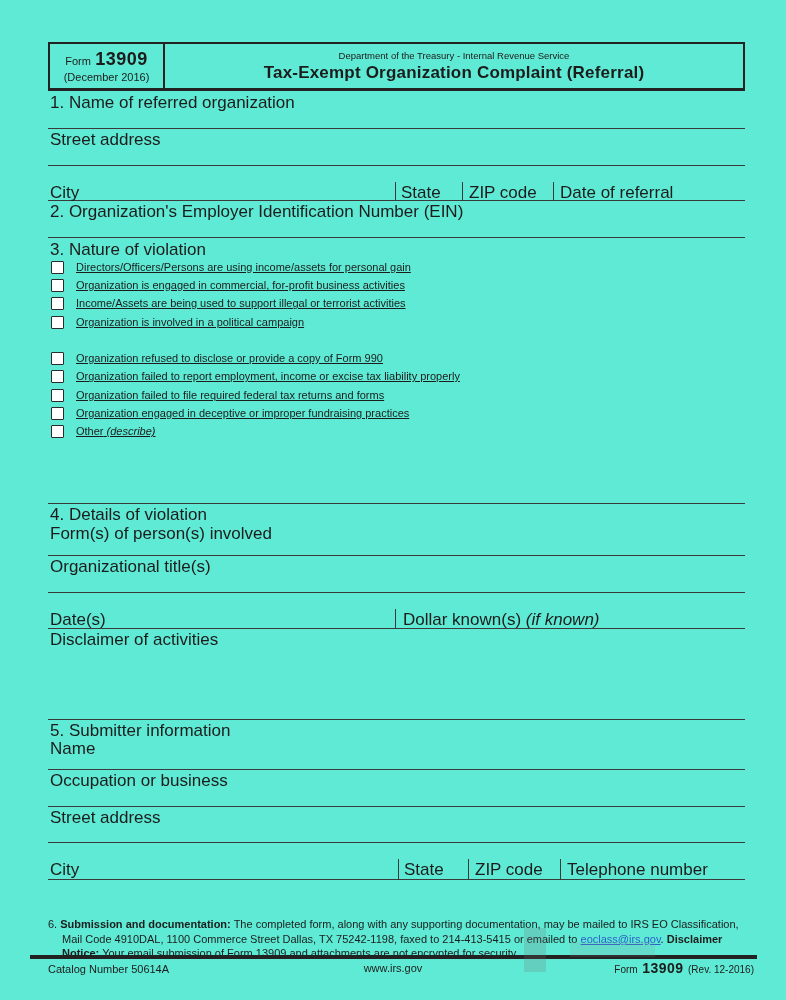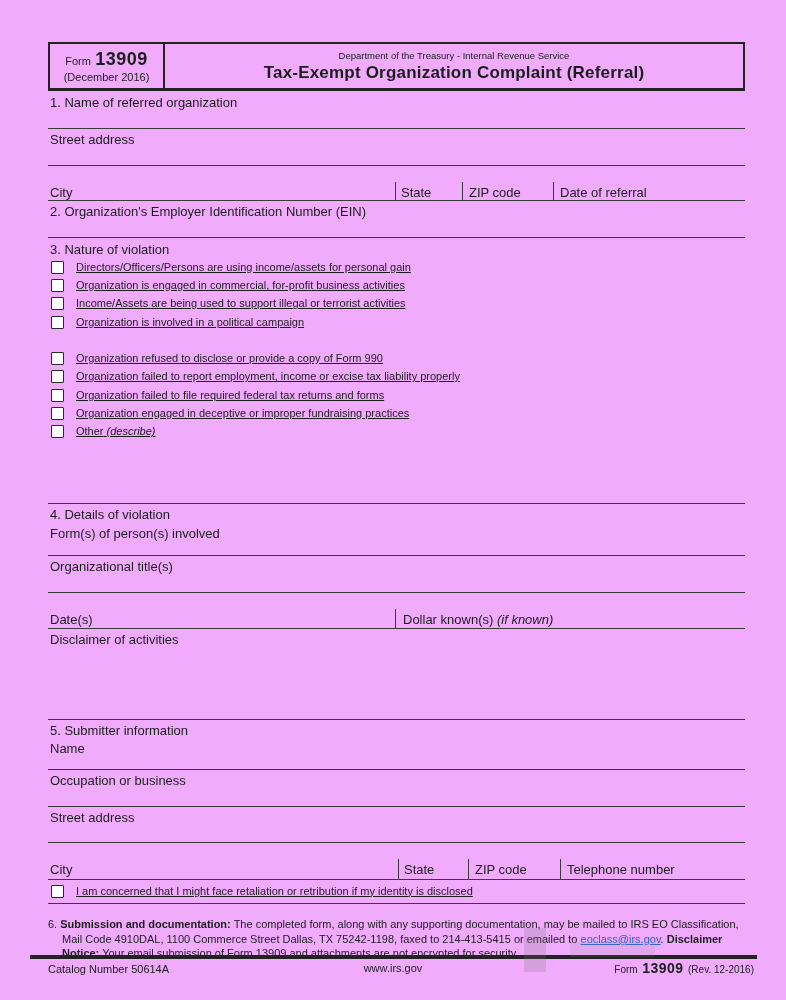--- a/index.html
+++ b/index.html
@@ -1,22 +1,22 @@
 <!DOCTYPE html>
 <html><head>
 <meta charset="utf-8">
 <style>
   html,body{margin:0;padding:0;background:#e8e8e8;}
   .page{
-    position:relative;width:786px;height:1000px;background:#f0abfc;
+    position:relative;width:786px;height:1000px;background:#5eead4;
     font-family:"Liberation Sans","DejaVu Sans",sans-serif;color:#1c1c1c;
     overflow:hidden;margin:0 auto;
   }
   .abs{position:absolute;}
-  .lbl{font-size:13px;line-height:13px;display:block;padding:4px 0 0 2px;color:#1c1c1c;}
+  .lbl{font-size:17px;line-height:13px;display:block;padding:4px 0 0 2px;color:#1c1c1c;}
   .field{position:absolute;left:48px;width:697px;border-bottom:1.5px solid #3a3a3a;box-sizing:border-box;}
   .row{display:flex;height:100%;}
   .cell{box-sizing:border-box;padding:0;margin-top:16px;}
   .cell + .cell{border-left:1.5px solid #3a3a3a;}
   .grow{flex:1;}
 
   
   .hdrbox{
     position:absolute;left:48px;top:42px;width:697px;height:49px;box-sizing:border-box;
     border-top:2.5px solid #222;border-bottom:3px solid #222;
@@ -177,24 +177,20 @@
         <span class="lbl" style="padding-left:5px;">State</span>
       </div>
       <div class="cell" style="width:92px;">
         <span class="lbl" style="padding-left:6px;">ZIP code</span>
       </div>
       <div class="cell" style="width:185px;">
         <span class="lbl" style="padding-left:6px;">Telephone number</span>
       </div>
     </div>
   </div>
-  <div class="field ckrow" style="top:880px;height:23.5px;position:absolute;">
-    <span class="ckbox"></span>
-    <span class="cklabel">I am concerned that I might face retaliation or retribution if my identity is disclosed</span>
-  </div>
 
   <p class="sec6"><span>6.</span> <span class="b">Submission and documentation:</span> <span>The completed form, along with any supporting documentation, may be mailed to IRS EO Classification, Mail Code 4910DAL, 1100 Commerce Street Dallas, TX 75242-1198, faxed to 214-413-5415 or emailed to</span> <a class="maillink" style="color:#2e62c9;">eoclass@irs.gov</a><span>.</span> <span class="b">Disclaimer Notice:</span> <span>Your email submission of Form 13909 and attachments are not encrypted for security.</span></p>
 
   <div class="rule" style="left:30px;top:955px;width:727px;height:3.5px;"></div>
   <div class="abs footer-text" style="left:48px;top:963px;">Catalog Number 50614A</div>
   <div class="abs footer-text" style="left:0;top:962px;width:786px;text-align:center;">www.irs.gov</div>
   <div class="abs" style="right:32px;top:959px;">
     <span class="foot-small">Form</span>
     <span class="foot-num">13909</span>
     <span class="foot-small">(Rev. 12-2016)</span>

